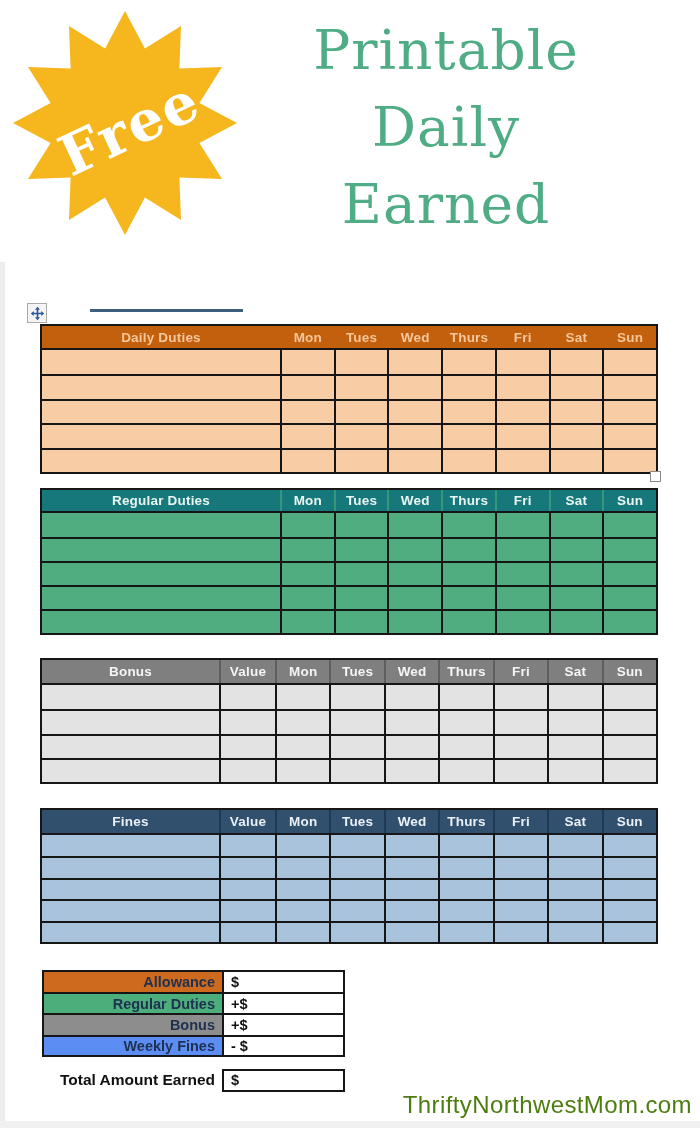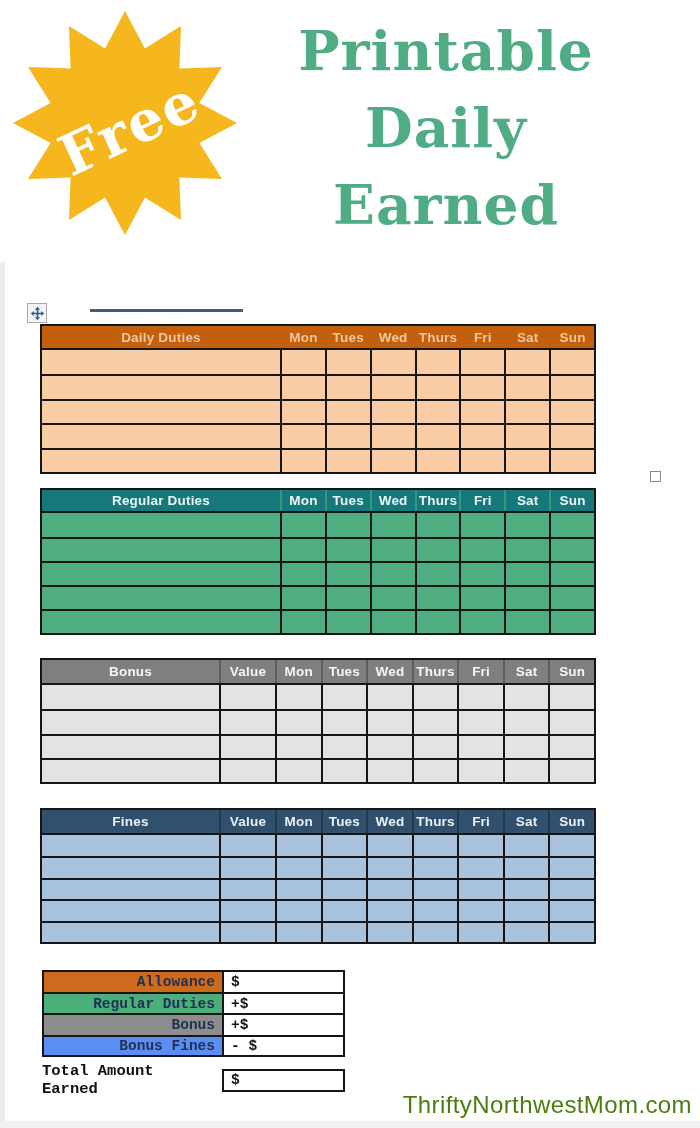--- a/index.html
+++ b/index.html
@@ -12,51 +12,51 @@
   
   #badge{position:absolute;left:8px;top:6px;width:234px;height:234px;}
   #badge svg{position:absolute;left:0;top:0;}
   #badge-label{position:absolute;left:0;top:0;width:234px;height:234px;display:flex;
     align-items:center;justify-content:center;transform:rotate(-25deg) translate(2px,6px);
     font-family:"DejaVu Serif",serif;font-weight:bold;font-size:56px;color:#ffffff;
     letter-spacing:2px;}
 
   
   #title{position:absolute;left:268px;top:12px;width:356px;text-align:center;
-    font-family:"DejaVu Serif",serif;font-weight:bold;font-size:55px;line-height:77px;
+    font-family:"DejaVu Serif",serif;font-weight:normal;font-size:55px;line-height:77px;
     letter-spacing:1px;}
 
   
   #heading{position:absolute;left:90px;top:268px;height:44px;display:flex;align-items:flex-end;
     font-size:27px;font-weight:500;}
   #heading-blank{display:inline-block;width:153px;height:30px;border-bottom:3px solid #3F5E7E;}
   #heading-text{white-space:pre;padding-bottom:2px;}
 
   
   #move-handle{position:absolute;left:27px;top:303px;width:18px;height:18px;background:#f4f4f4;
     border:1px solid #a9a9a9;display:flex;align-items:center;justify-content:center;}
   #resize-handle{position:absolute;left:650px;top:471px;width:9px;height:9px;background:#fff;
     border:1.6px solid #8a8a8a;}
 
   
-  .chore-table{position:absolute;left:40px;width:556px;border:2.4px solid #161616;
+  .chore-table{position:absolute;left:40px;width:618px;border:2.4px solid #161616;
     box-sizing:border-box;background:#fff;}
   .t-header{display:grid;box-sizing:border-box;}
   .t-header .hcell{display:flex;align-items:center;justify-content:center;
     font-weight:bold;font-size:13.5px;box-sizing:border-box;letter-spacing:0.2px;}
   .t-row{display:grid;border-top:2px solid #161616;box-sizing:border-box;}
   .t-row .cell{box-sizing:border-box;border-left:2px solid #161616;}
   .t-row .cell:first-child{border-left:none;}
   #tbl-daily{top:324px;}
   #tbl-regular{top:488px;}
   #tbl-bonus{top:658px;}
   #tbl-fines{top:808px;}
 
   
-  #summary{position:absolute;left:42px;top:970px;width:303px;font-family:Liberation Mono, monospace;}
+  #summary{position:absolute;left:42px;top:970px;width:303px;}
   .sum-row{display:flex;height:21.7px;}
   .sum-label{width:180px;box-sizing:border-box;display:flex;align-items:center;justify-content:flex-end;
     padding-right:7px;font-weight:bold;font-size:14.5px;color:#1F3050;
     border-left:2.4px solid #161616;border-top:2px solid #161616;}
   .sum-value{width:123px;box-sizing:border-box;background:#fff;display:flex;align-items:center;
     padding-left:7px;font-weight:bold;font-size:14.5px;color:#111;
     border:2px solid #161616;border-bottom:none;}
   .sum-row:first-child .sum-label{border-top:2.4px solid #161616;}
   .sum-row.colored:last-of-type .sum-label{border-bottom:2.4px solid #161616;}
   .sum-row.total{margin-top:12px;height:23px;}
@@ -361,21 +361,21 @@
       </div>
       <div class="sum-row colored">
         <div class="sum-label" style="background: rgb(75, 174, 123);">Regular Duties</div>
         <div class="sum-value">+$</div>
       </div>
       <div class="sum-row colored">
         <div class="sum-label" style="background: rgb(141, 141, 141);">Bonus</div>
         <div class="sum-value">+$</div>
       </div>
       <div class="sum-row colored">
-        <div class="sum-label" style="background: rgb(92, 141, 242);">Bonus Fines</div>
+        <div class="sum-label" style="background: rgb(92, 141, 242);">Weekly Fines</div>
         <div class="sum-value">- $</div>
       </div>
       <div class="sum-row total">
         <div class="sum-label" style="background: rgb(255, 255, 255);">Total Amount Earned</div>
         <div class="sum-value">$</div>
       </div>
     </div>
 
   <div id="watermark">ThriftyNorthwestMom.com</div>
 </div>

